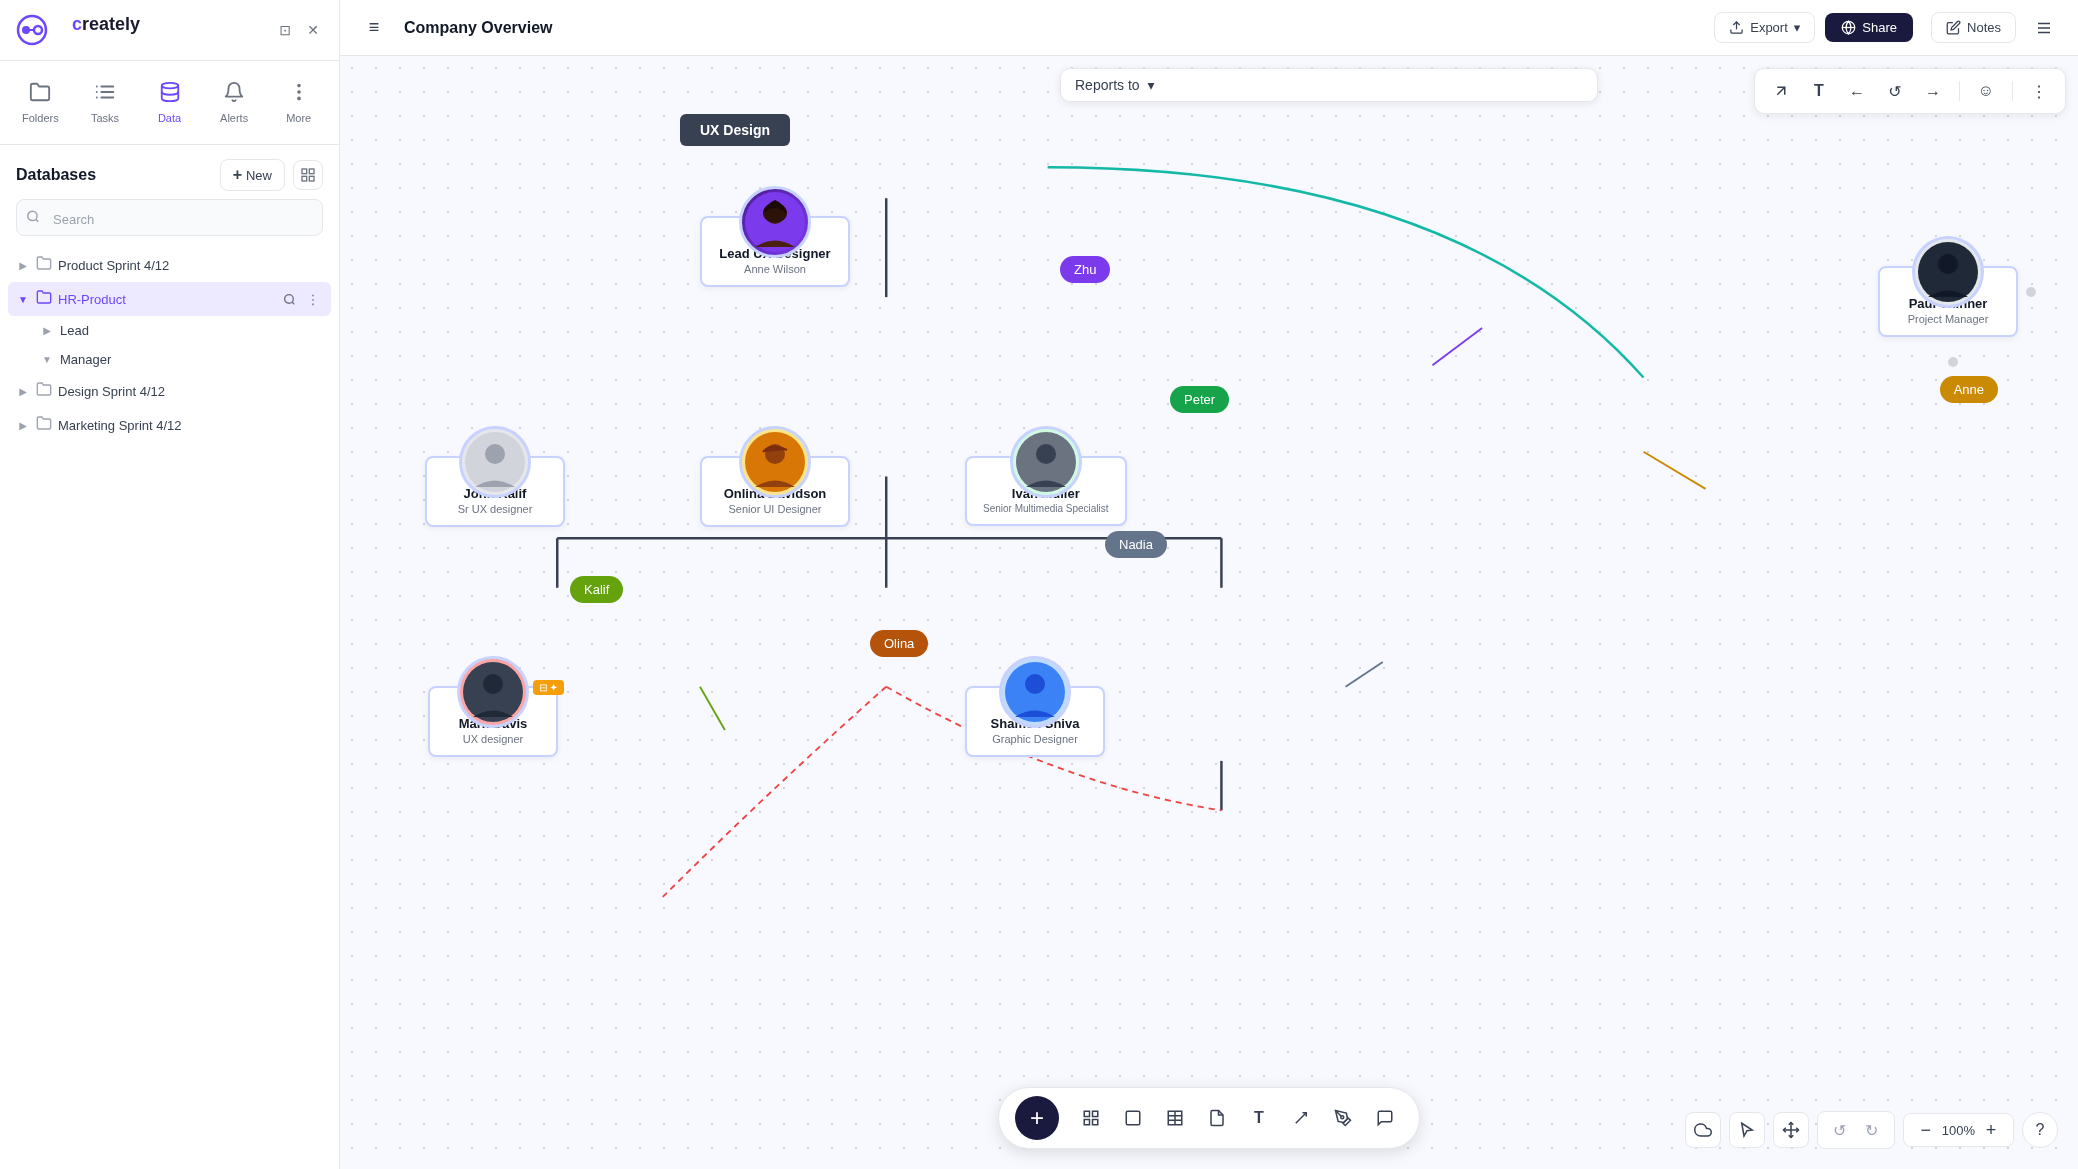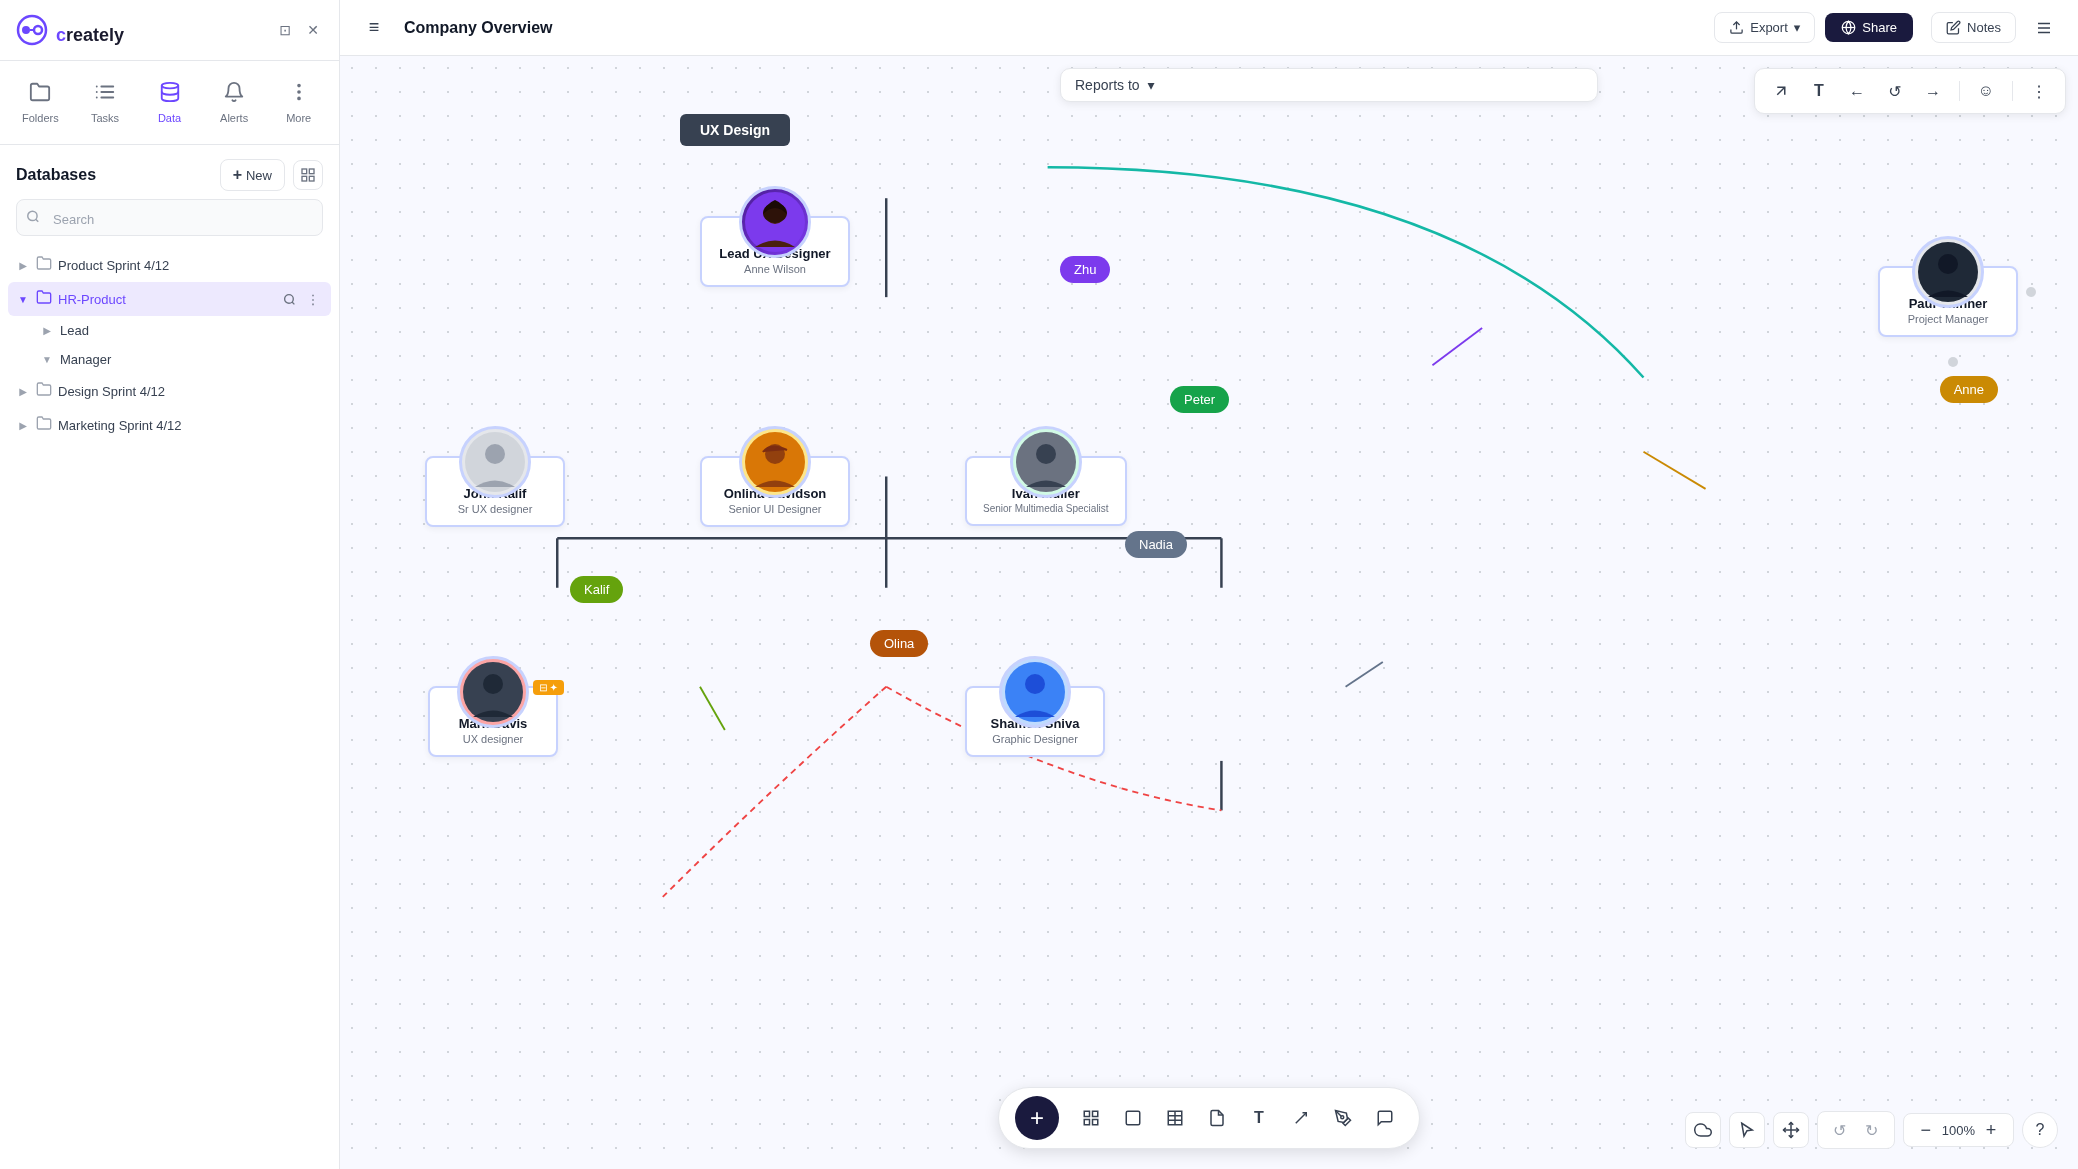--- a/index.html
+++ b/index.html
@@ -19,22 +19,22 @@
     .sidebar-header {
       padding: 14px 16px;
       border-bottom: 1px solid #e5e7eb;
       display: flex;
       align-items: center;
       justify-content: space-between;
     }
 
     .logo {
       display: flex;
-      align-items: flex-end;
-      gap: 8px;
+      align-items: flex-start;
+      gap: 24px;
     }
 
     .logo-icon {
       width: 32px;
       height: 32px;
     }
 
     .logo-text {
       font-size: 18px;
       font-weight: 700;
@@ -1023,21 +1023,21 @@
     </div>
 
     <div class="chat-bubble" style="position:absolute; left:830px; top:330px; background:#16a34a;">
       <span>Peter</span>
     </div>
 
     <div class="chat-bubble" style="position:absolute; right:80px; top:320px; background:#ca8a04;">
       <span>Anne</span>
     </div>
 
-    <div class="chat-bubble" style="position:absolute; left:785px; top:475px; background:#64748b;">
+    <div class="chat-bubble" style="position:absolute; left:765px; top:475px; background:#64748b;">
       <span>Nadia</span>
     </div>
 
     <div class="chat-bubble" style="position:absolute; left:230px; top:520px; background:#65a30d;">
       <span>Kalif</span>
     </div>
 
     <div class="chat-bubble" style="position:absolute; left:530px; top:574px; background:#b45309;">
       <span>Olina</span>
     </div>

